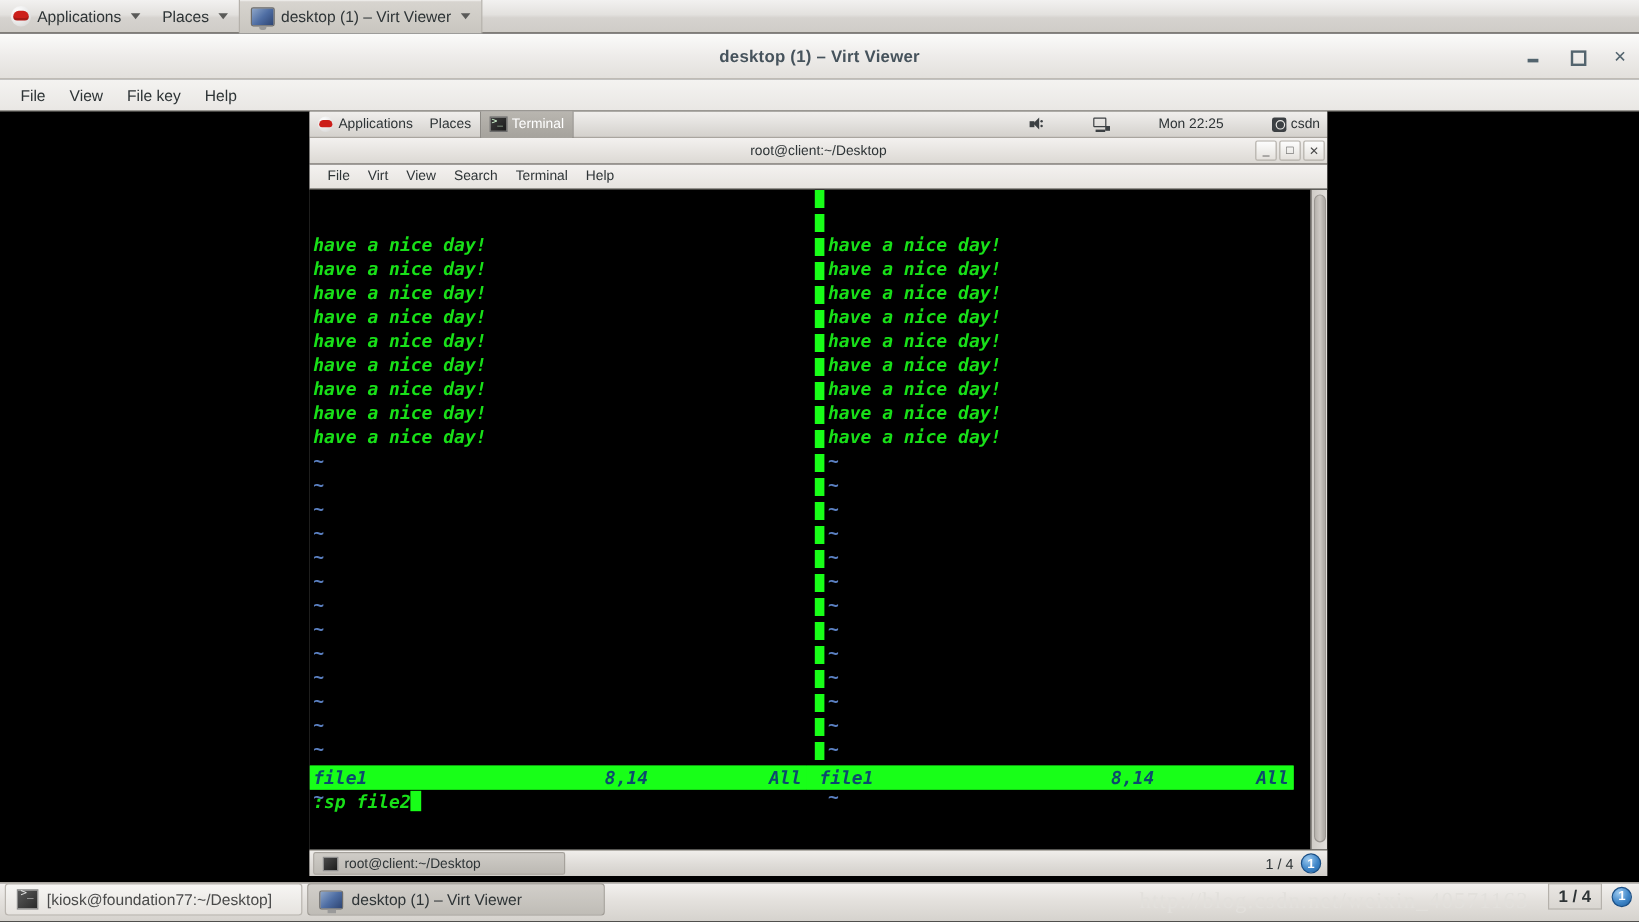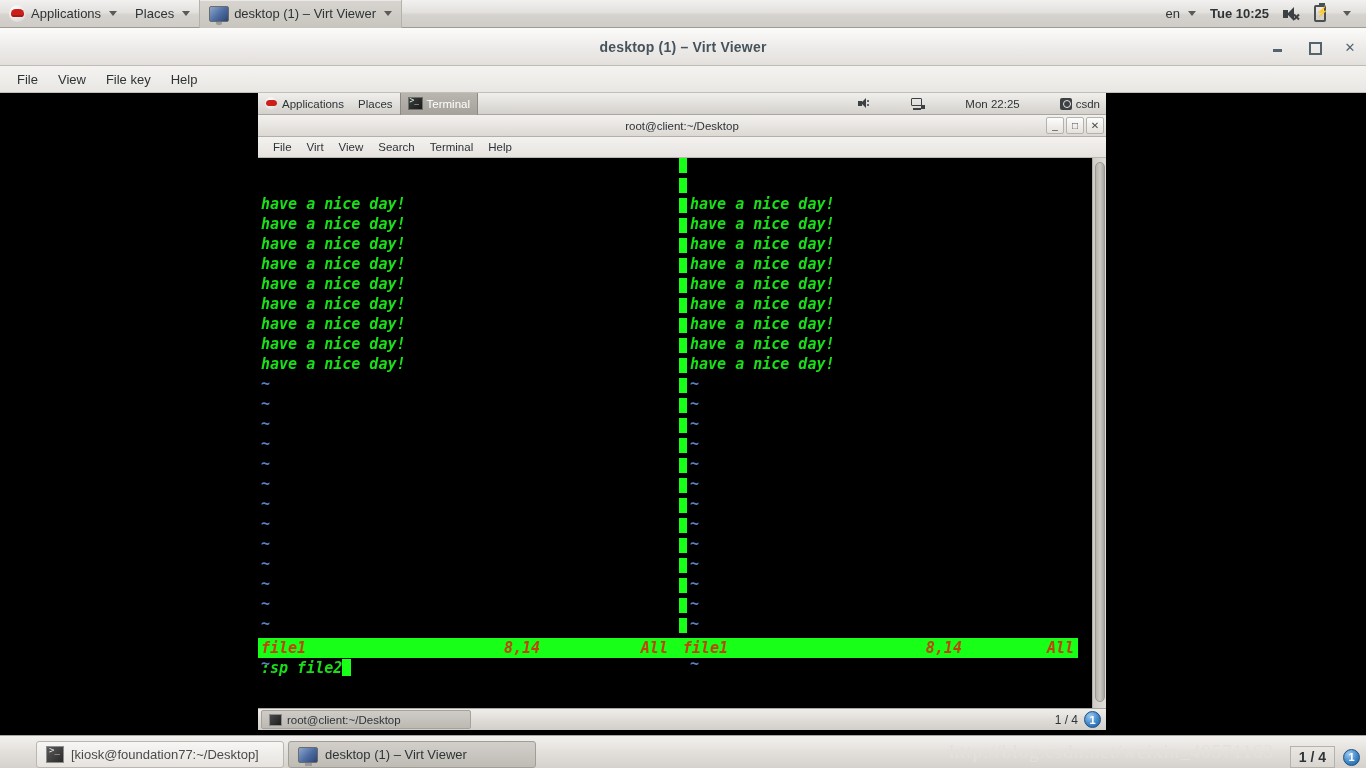--- a/index.html
+++ b/index.html
@@ -162,21 +162,21 @@
   .pane-left  { left: 0px;   width: 421px; }
   .pane-right { left: 429px; width: 405px; }
   .divider {
     position:absolute; left:421px; top:0; width:8px; height:480px;
     background: repeating-linear-gradient(to bottom, #18ff18 0px, #18ff18 15px, #000 15px, #000 20px);
   }
   .vline { height: 20px; white-space: pre; color:#18e018; padding-left: 3px; }
   .vline.tilde { color:#5a7fc0; font-weight:bold; font-style:normal; }
   .status-line {
     position:absolute; top:480px; left:0; right:14px; height:20px;
-    display:flex; background:#18ff18; color:#c2410c; font-size:15px;
+    display:flex; background:#18ff18; color:#0c4a6e; font-size:15px;
     font-family:"DejaVu Sans Mono","Liberation Mono",monospace; font-weight:bold; font-style:italic;
     line-height:20px;
   }
   .sl-pane { position:relative; height:20px; }
   .sl-left { width:421px; background:#18ff18; }
   .sl-gap  { width:8px; background:#18ff18; }
   .sl-right{ width:405px; background:#18ff18; }
   .sl-name { position:absolute; left:3px; top:0; }
   .sl-pos  { position:absolute; left:246px; top:0; }
   .sl-pct  { position:absolute; right:4px; top:0; }
@@ -206,21 +206,21 @@
     display:flex; align-items:center; justify-content:center;
     background: radial-gradient(circle at 35% 28%, #9ecbf0 0%, #3f86c8 55%, #1d5f9e 100%);
     border:1px solid #1b4f85;
   }
   .pager-label { font-size:12px; color:#2e3436; }
 
   
   .outer-taskbar {
     position:absolute; left:0; bottom:0; width:1366px; height:33px;
     background: linear-gradient(to bottom,#f3f1ef 0%, #e4e1dd 45%, #d5d2cd 100%);
-    border-top:1px solid #a9a59f; display:flex; align-items:flex-end; font-size:13px; color:#4a4a4a;padding-left:32px;
+    border-top:1px solid #a9a59f; display:flex; align-items:flex-start; font-size:13px; color:#4a4a4a;
   }
   .otb-btn {
     display:flex; align-items:center; gap:7px; height:27px; padding:0 9px; margin-left:4px;
     border:1px solid #bab6b0; border-radius:3px; min-width:248px;
     background: linear-gradient(to bottom,#f7f6f4,#e6e3df);
   }
   .otb-btn.active { background: linear-gradient(to bottom,#d2cfca,#bfbcb6); border-color:#a19d97; color:#2e3436; }
   .otb-ico-term { width:18px; height:17px; background:linear-gradient(135deg,#5a5a5a,#2a2a2a); border:1px solid #8d8d8d; position:relative;}
   .otb-ico-term::after{ content:">_"; position:absolute; left:2px; top:-2px; font-size:9px; color:#e8e8e8;
     font-family:"DejaVu Sans Mono",monospace;}
@@ -257,43 +257,20 @@
     <div class="op-item">
       <span>Places</span>
       <span class="caret"></span>
     </div>
     <div class="op-item active-win">
       <span class="monitor-icon"></span>
       <span>desktop (1) – Virt Viewer</span>
       <span class="caret"></span>
     </div>
     <div class="op-spacer"></div>
-    <div class="op-right">
-      <div class="op-item">
-        <span>en</span>
-        <span class="caret"></span>
-      </div>
-      <div class="op-item">
-        <span class="clock">Tue 10:25</span>
-      </div>
-      <div class="op-item">
-        <span class="spk-ico">
-          <span class="body"></span>
-            <span class="cone"></span>
-            <span class="x1"></span>
-            <span class="x2"></span>
-        </span>
-      </div>
-      <div class="op-item">
-        <span class="bat-ico"></span>
-      </div>
-      <div class="op-item">
-        <span class="caret"></span>
-      </div>
-    </div>
   </div>
 
   <div class="vv-window">
 
     <div class="vv-titlebar">
       <span class="vv-title">desktop (1) – Virt Viewer</span>
       <div class="vv-controls">
         <span class="wc wc-min"></span>
         <span class="wc wc-max"></span>
         <span class="wc">✕</span>

